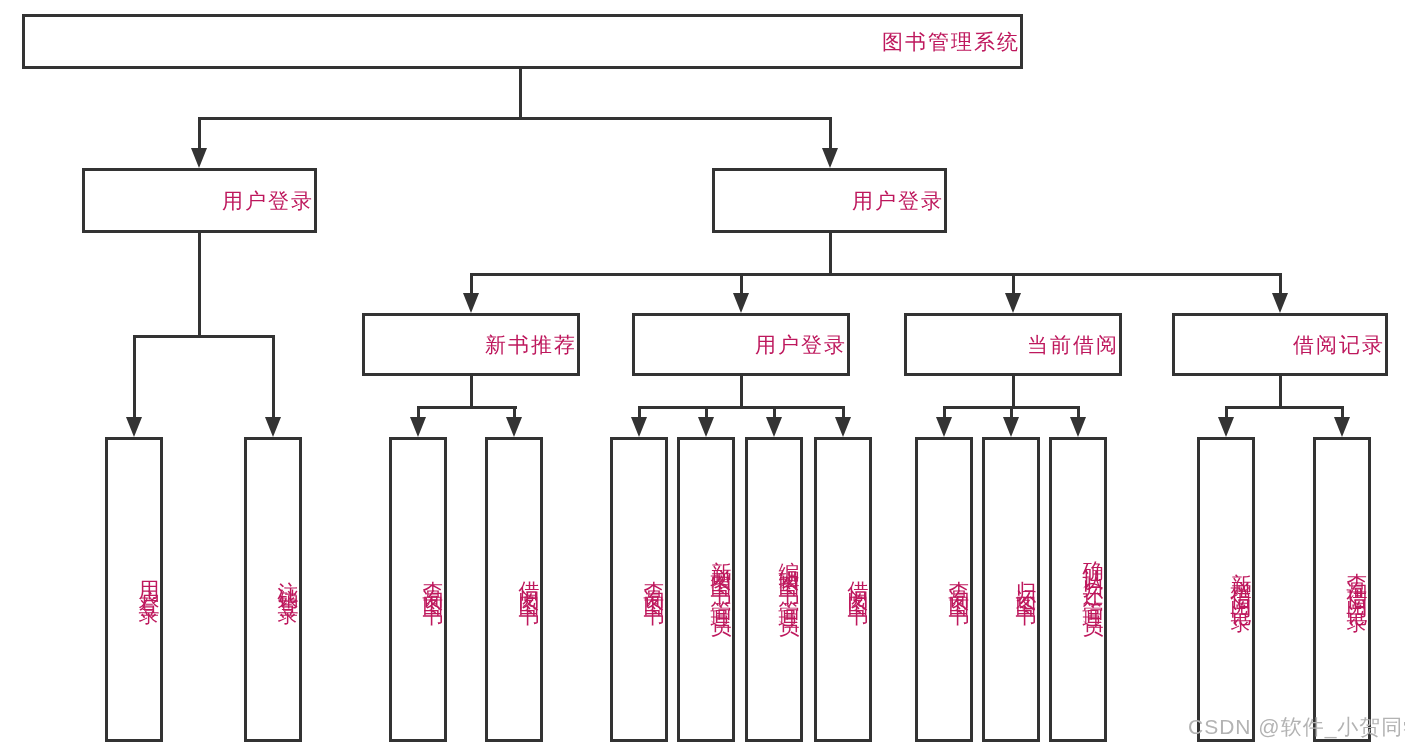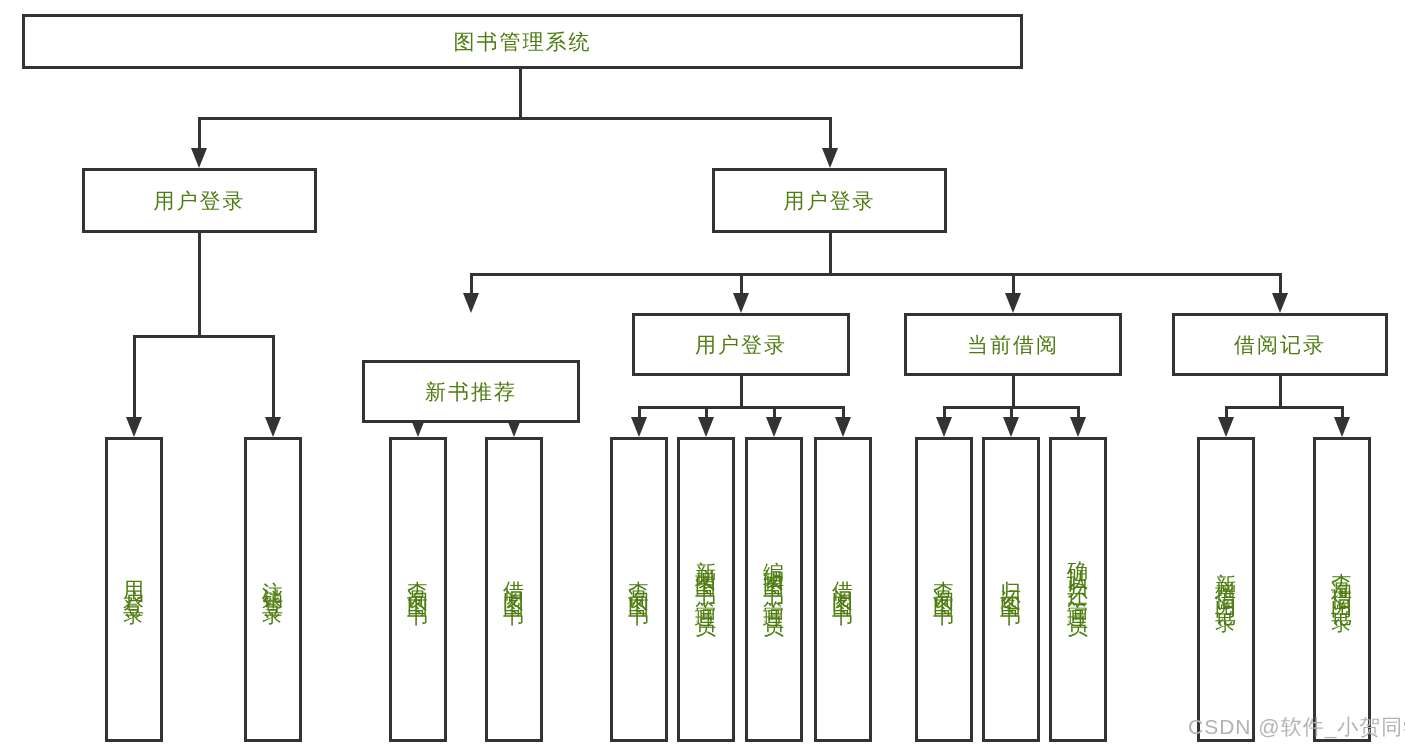--- a/index.html
+++ b/index.html
@@ -2,22 +2,22 @@
 <html><head>
 <meta charset="utf-8">
 <style>
   html,body{margin:0;padding:0;background:#ffffff;}
   .canvas{
     position:relative;width:1405px;height:747px;background:#ffffff;overflow:hidden;
     font-family:"Liberation Sans",sans-serif;color:#3a3a3a;
   }
   .box{
     position:absolute;box-sizing:border-box;border:3px solid #333333;background:#ffffff;
-    display:flex;align-items:center;justify-content:center;
-    font-size:21px;letter-spacing:2px;color:#4d7c0f;z-index:2;
+    display:flex;align-items:center;justify-content:flex-end;
+    font-size:21px;letter-spacing:2px;color:#be185d;z-index:2;
   }
   .vbox{padding-bottom:20px;}
   .vtext{
     writing-mode:vertical-rl;text-orientation:mixed;
     letter-spacing:8px;line-height:1;letter-spacing:8px;
   }
   .hline{position:absolute;height:3px;background:#333333;z-index:1;}
   .vline{position:absolute;width:3px;background:#333333;z-index:1;}
   .arrow{
     position:absolute;width:0;height:0;z-index:1;
@@ -39,21 +39,21 @@
   </div>
 
   <div class="box" style="left:82px;top:168px;width:235px;height:65px;">
     <span>用户登录</span>
   </div>
 
   <div class="box" style="left:712px;top:168px;width:235px;height:65px;">
     <span>用户登录</span>
   </div>
 
-  <div class="box" style="left:362px;top:313px;width:218px;height:63px;margin-top:47px;">
+  <div class="box" style="left:362px;top:313px;width:218px;height:63px;">
     <span>新书推荐</span>
   </div>
 
   <div class="box" style="left:632px;top:313px;width:218px;height:63px;">
     <span>用户登录</span>
   </div>
 
   <div class="box" style="left:904px;top:313px;width:218px;height:63px;">
     <span>当前借阅</span>
   </div>

